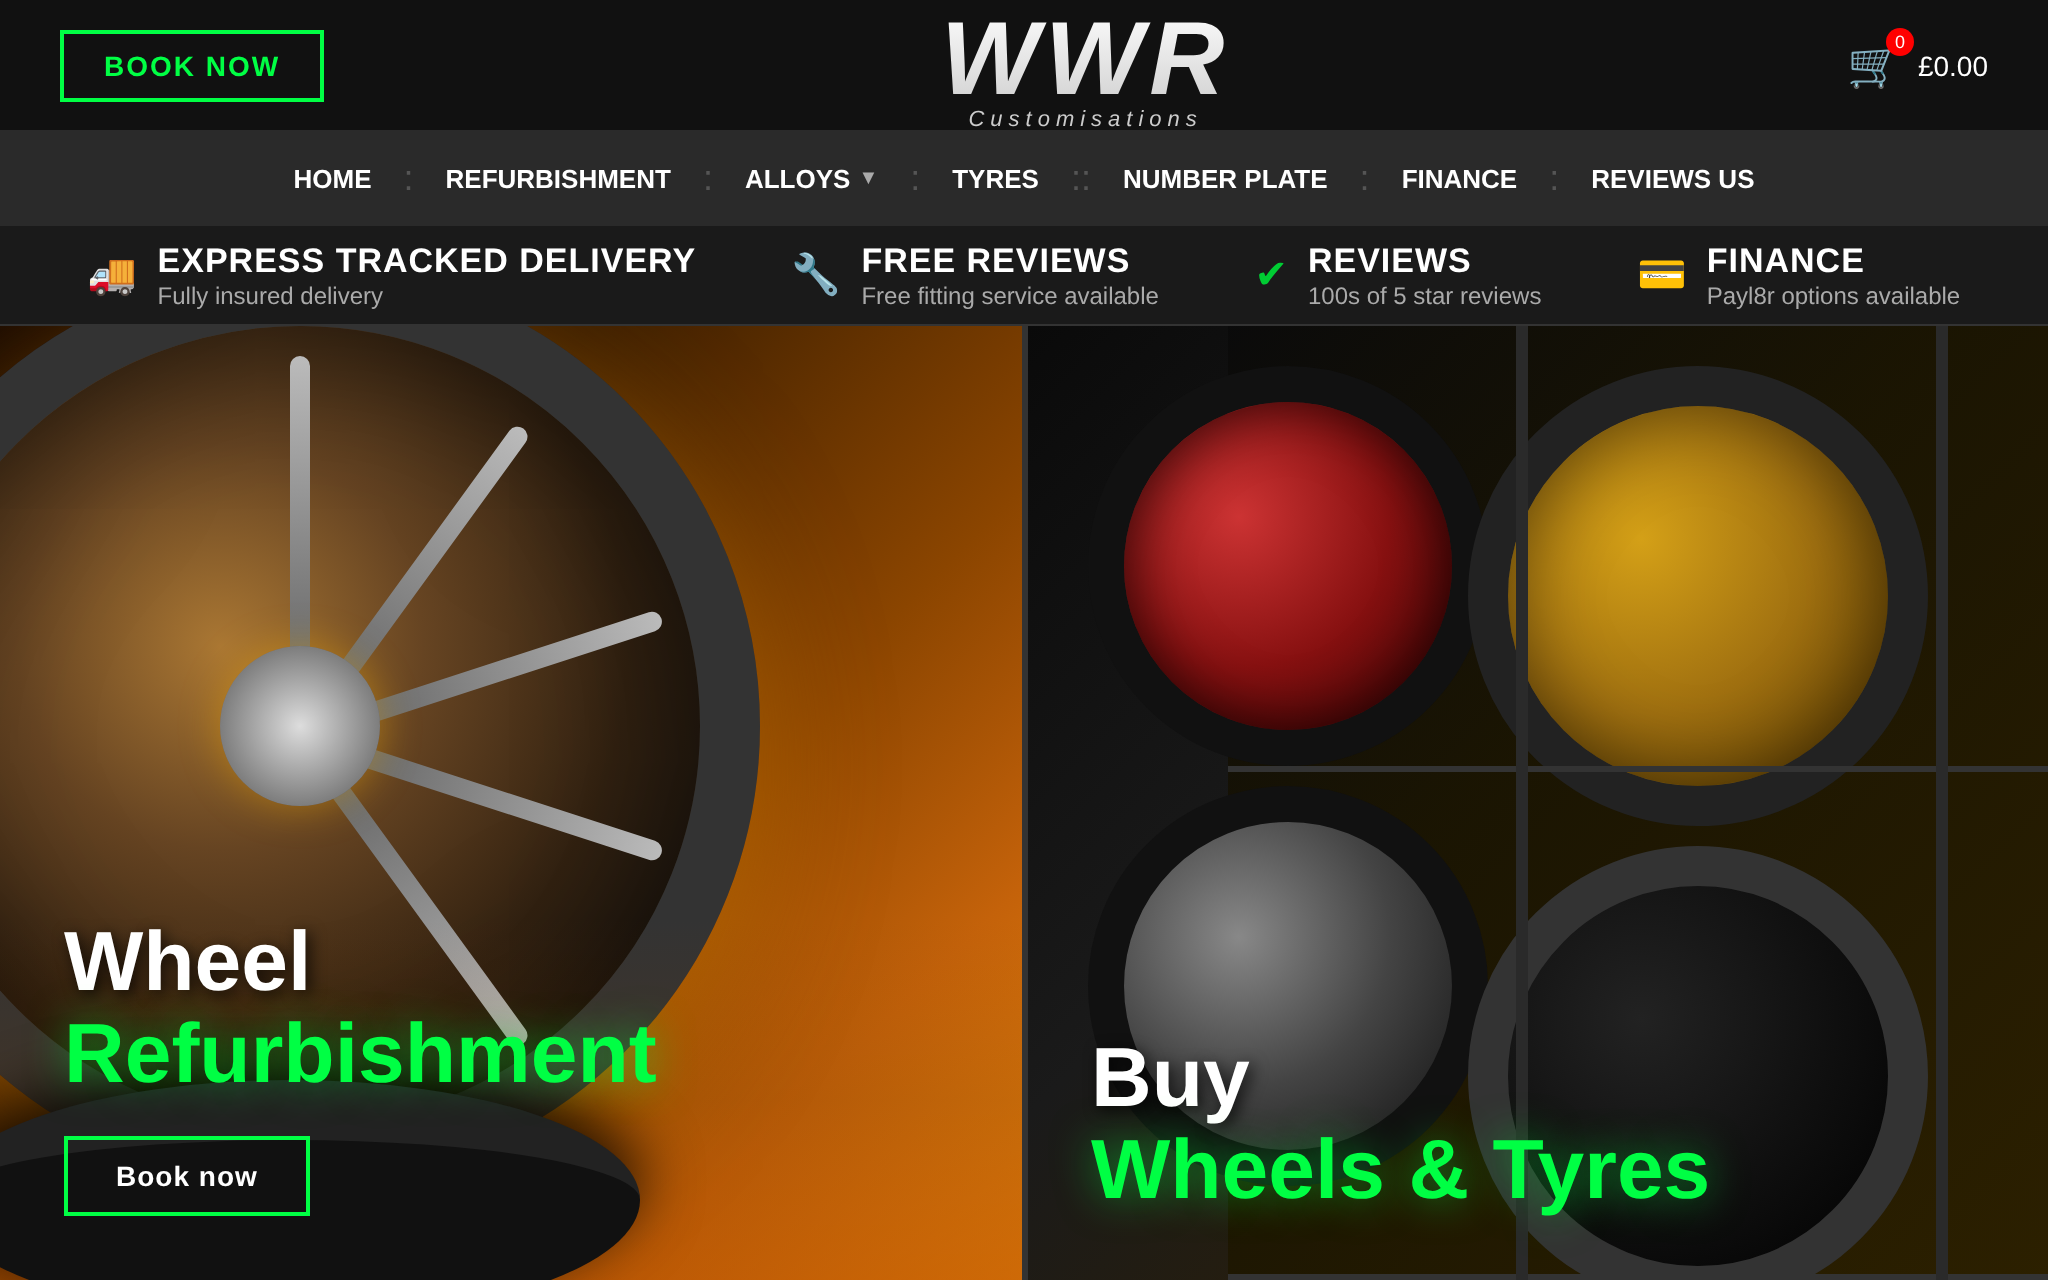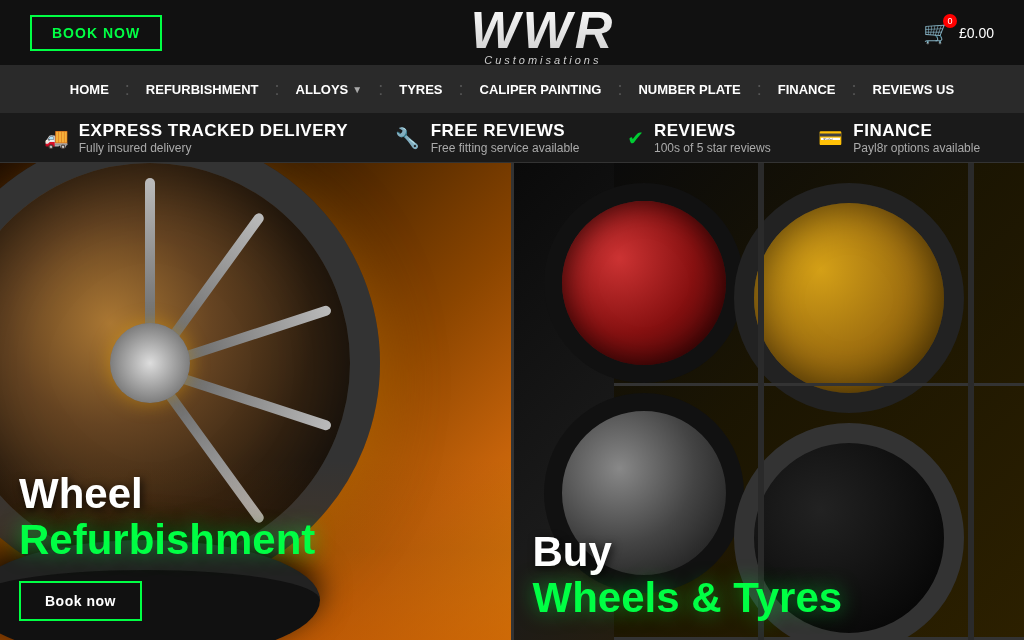--- a/index.html
+++ b/index.html
@@ -132,21 +132,21 @@
     .hero-section {
       display: flex;
       height: 477px;
     }
     .hero-panel {
       flex: 1;
       position: relative;
       overflow: hidden;
       display: flex;
       align-items: flex-end;
-      padding: 19px;
+      padding: 32px;
     }
     .hero-panel-left {
       background: linear-gradient(135deg, #1a0a00 0%, #3d1f00 30%, #8b4500 60%, #c4620a 80%, #e8830d 100%);
     }
     .hero-panel-right {
       background: linear-gradient(135deg, #0a0a0a 0%, #1a1a1a 40%, #2a1f0a 70%, #3d2800 100%);
       border-left: 3px solid #333;
     }
 
     .hero-content {
@@ -216,21 +216,20 @@
 
 <nav class="nav-bar">
   <a class="nav-item">HOME</a>
   <span class="nav-separator">:</span>
   <a class="nav-item">REFURBISHMENT</a>
   <span class="nav-separator">:</span>
   <a class="nav-item">ALLOYS <span class="nav-dropdown-arrow">▼</span></a>
   <span class="nav-separator">:</span>
   <a class="nav-item">TYRES</a>
   <span class="nav-separator">:</span>
-  <a class="nav-item">CALIPER PAINTING</a>
   <span class="nav-separator">:</span>
   <a class="nav-item">NUMBER PLATE</a>
   <span class="nav-separator">:</span>
   <a class="nav-item">FINANCE</a>
   <span class="nav-separator">:</span>
   <a class="nav-item">REVIEWS US</a>
 </nav>
 
 <div class="info-strip">
   <div class="info-item">

